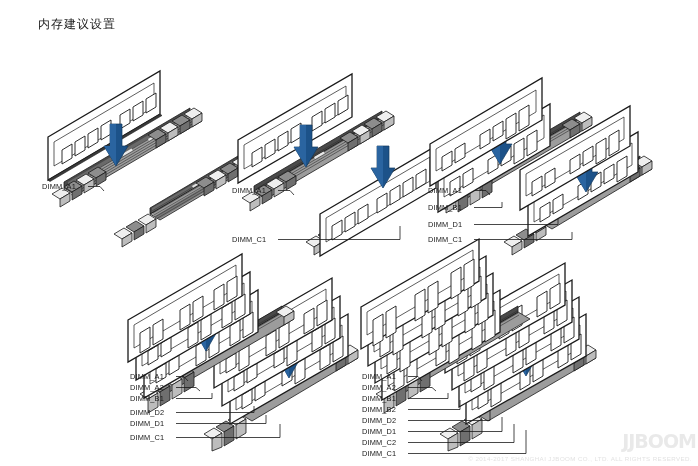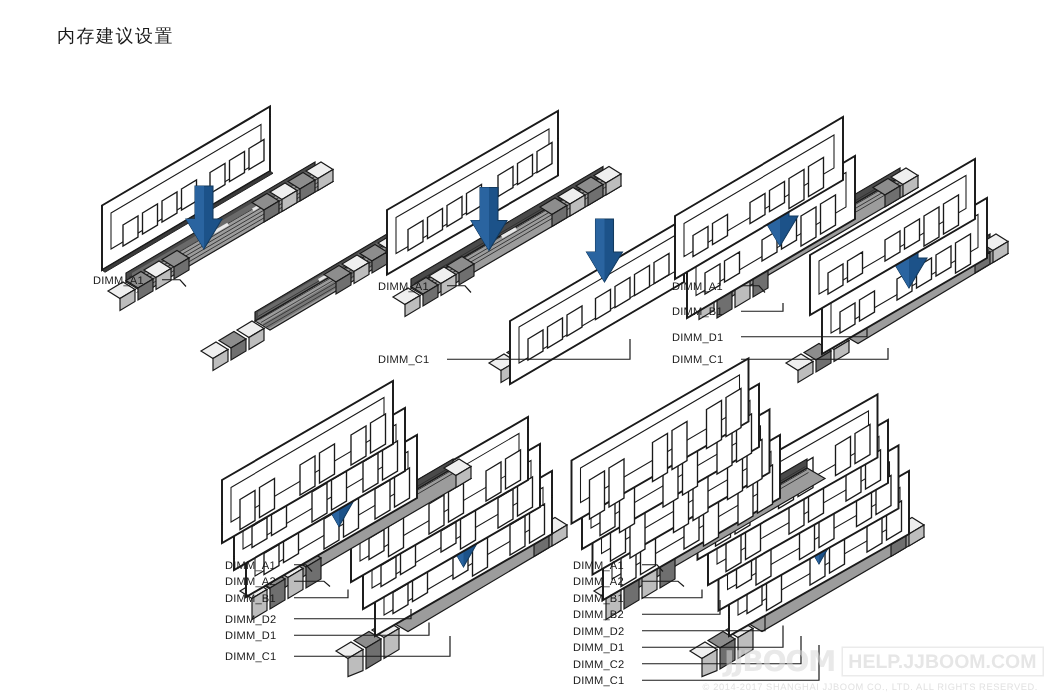--- a/index.html
+++ b/index.html
@@ -21,21 +21,20 @@
     top: 13px;
     font-size: 12px;
     line-height: 22px;
     letter-spacing: 1px;
     color: #1a1a1a;
     font-family: "DejaVu Sans", "Liberation Sans", sans-serif;
     white-space: nowrap;
   }
   .diagram {
     position: absolute;
-    margin-left: 20px;
   }
   .diagram svg {
     display: block;
     overflow: visible;
   }
   .lbl {
     font-family: "Liberation Sans", "DejaVu Sans", sans-serif;
     font-size: 7.4px;
     fill: #161616;
     letter-spacing: 0.15px;
@@ -679,15 +678,14 @@
       <path class="leader" d="M46,190.5 L152,190.5 L152,172"></path>
 
       <text class="lbl" x="0" y="204">DIMM_C1</text>
       <path class="leader" d="M46,201.5 L164,201.5 L164,178"></path>
     </g>
   </svg>
 </div>
 
 <div id="watermark">
   <span id="wm-mark">JJBOOM</span>
-  <span id="wm-box">HELP.JJBOOM.COM</span>
 </div>
 <div id="wm-copy">© 2014-2017 SHANGHAI JJBOOM CO., LTD. ALL RIGHTS RESERVED.</div>
 
 </body></html>

